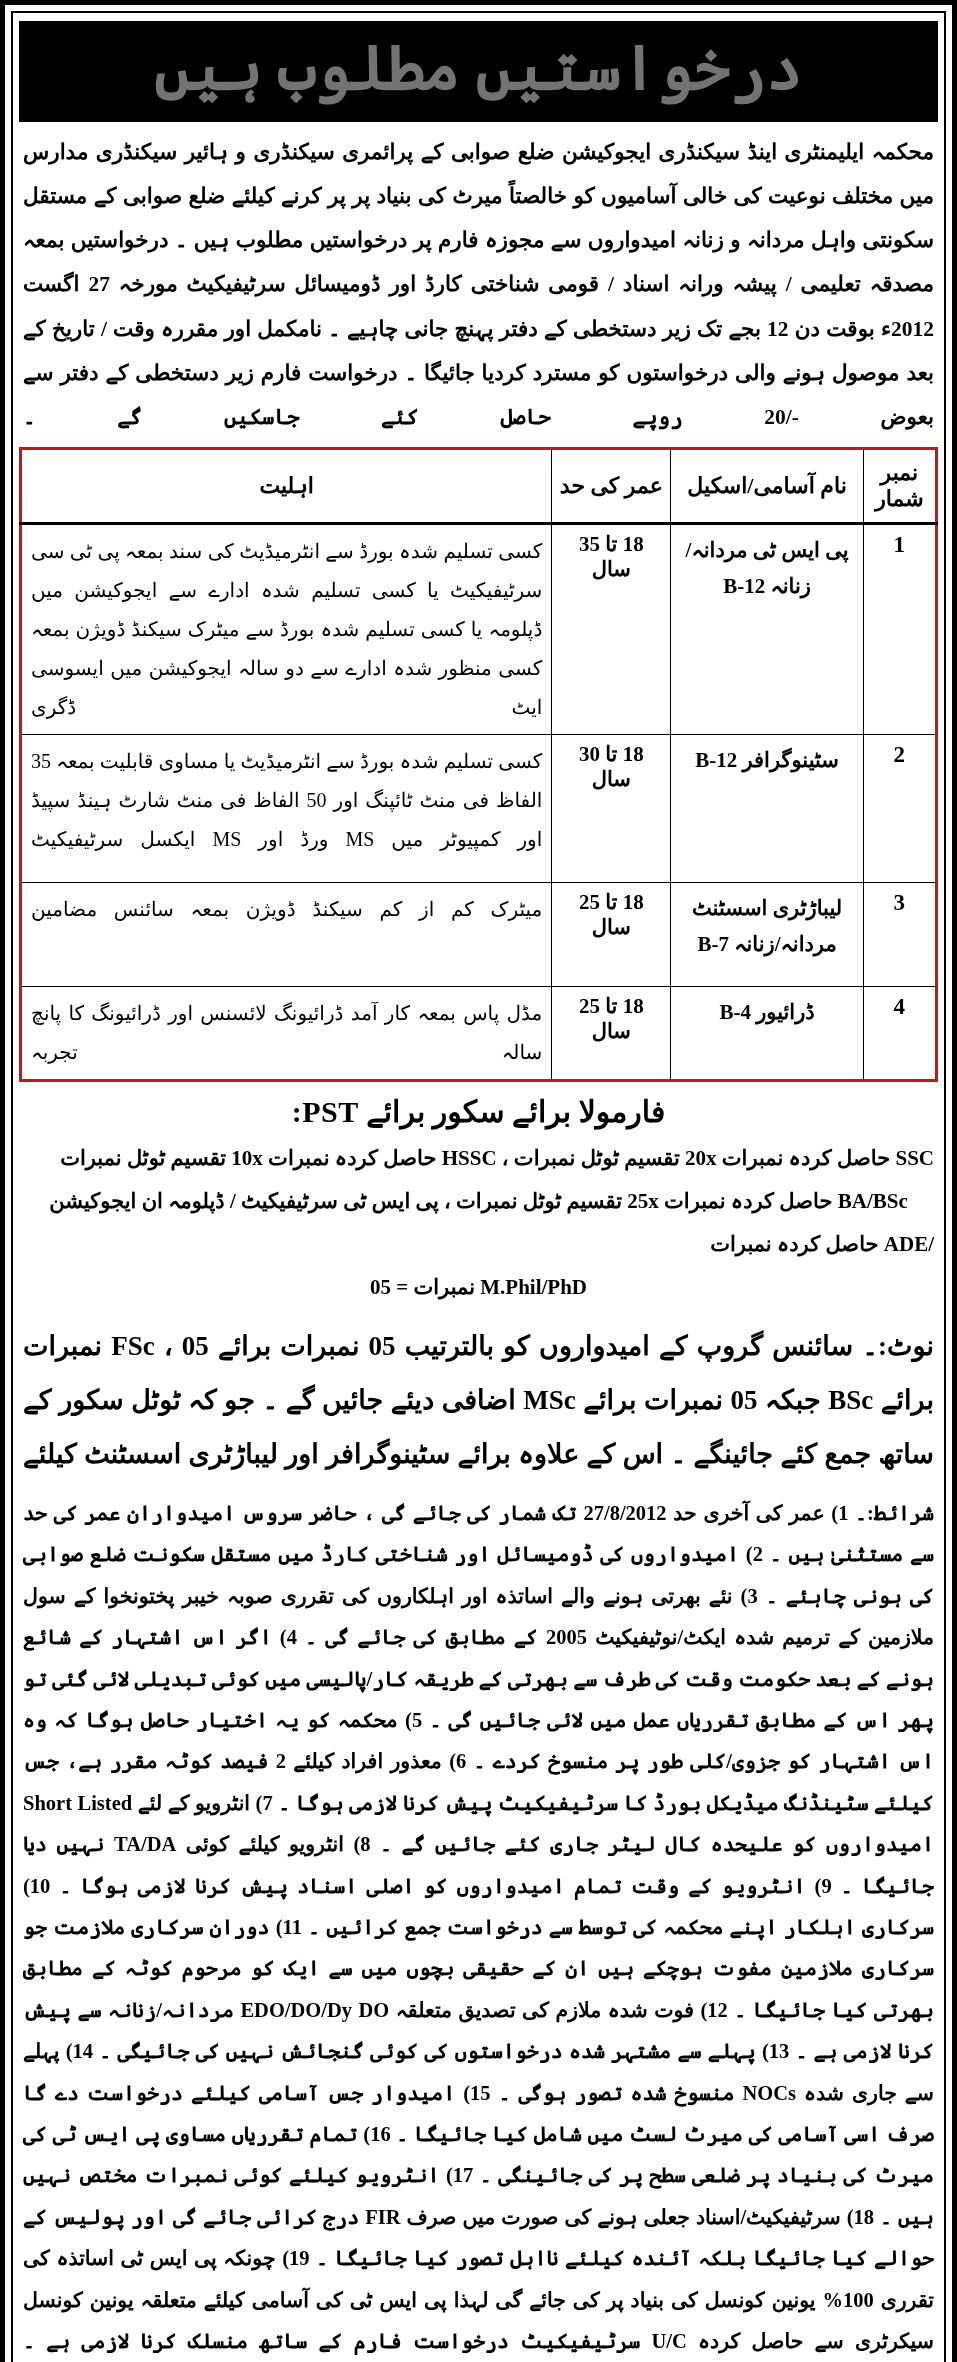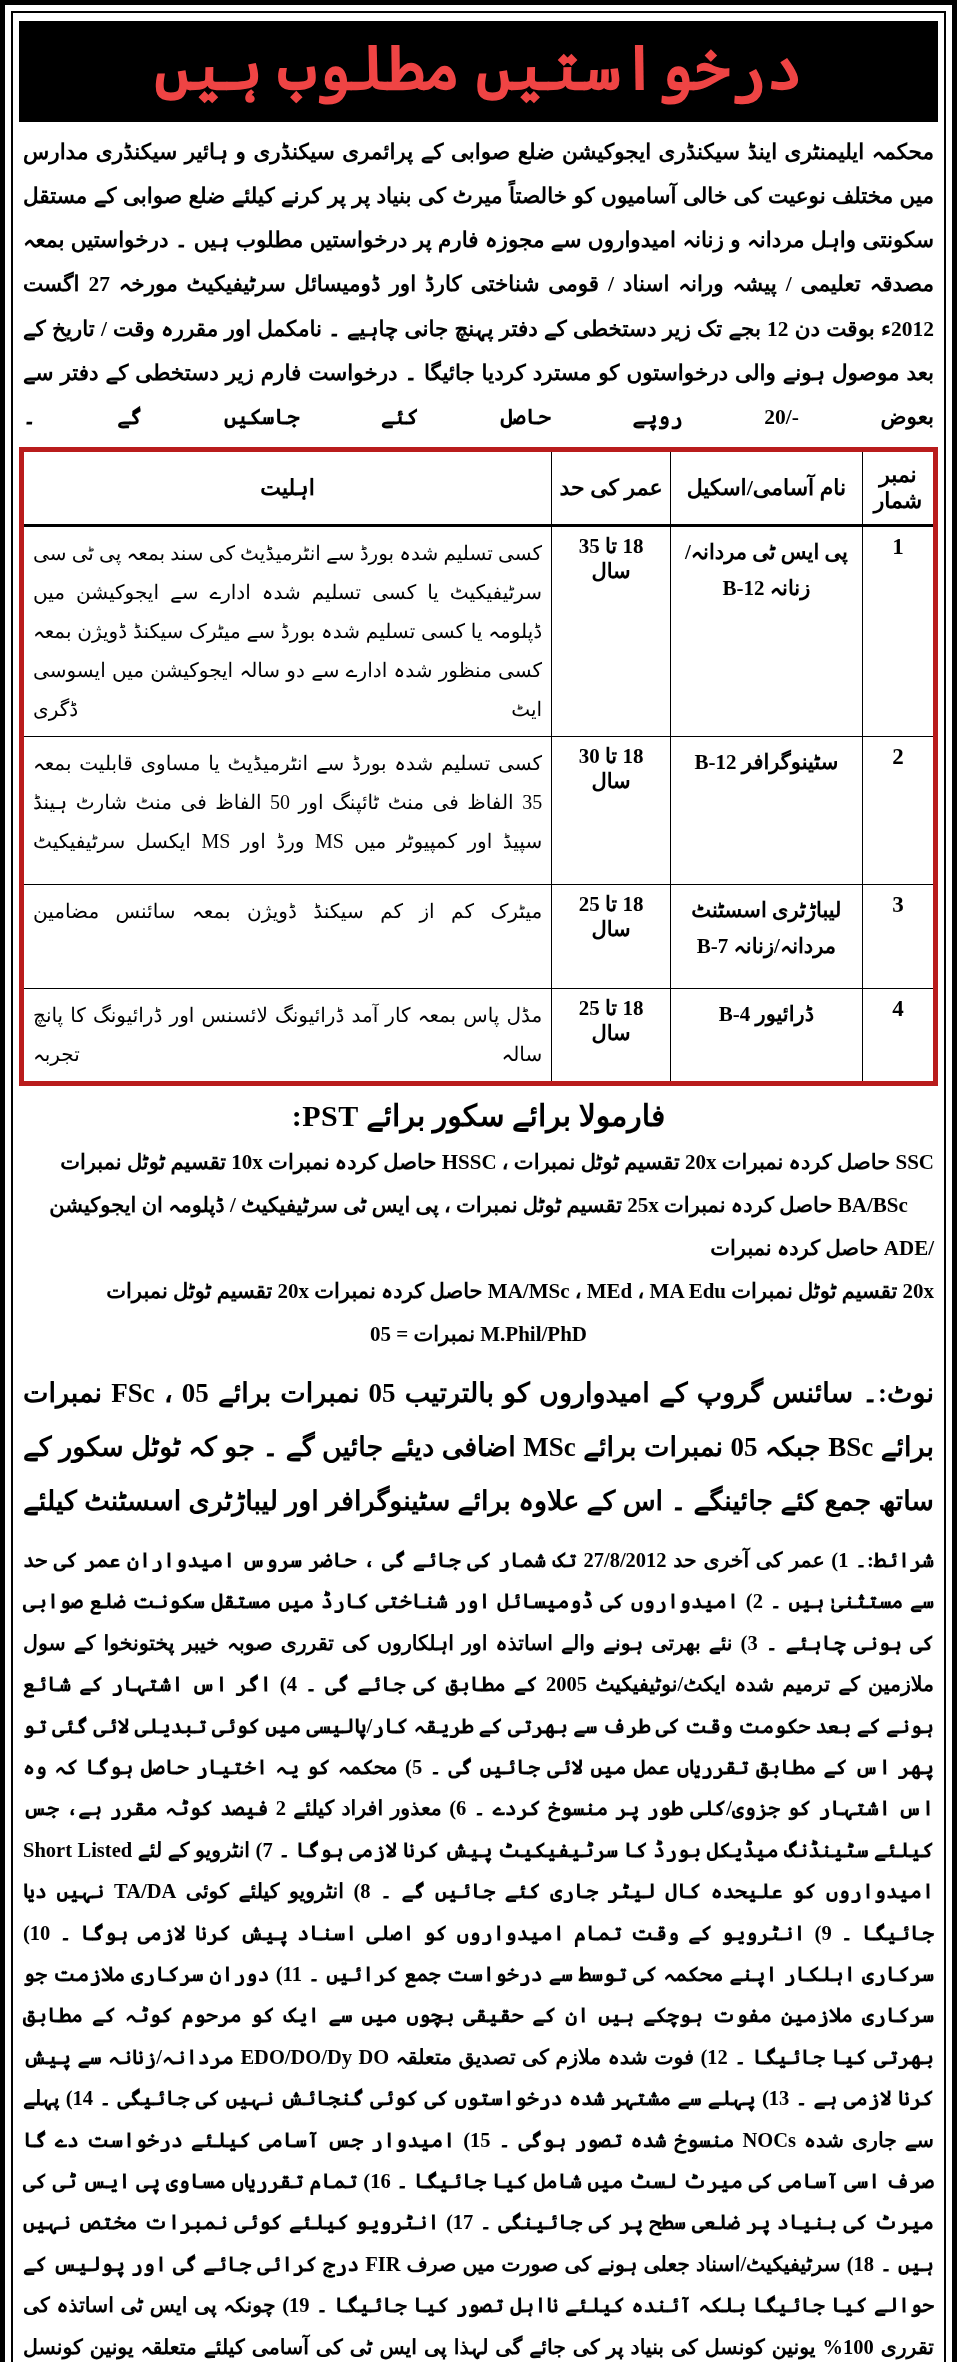--- a/index.html
+++ b/index.html
@@ -24,21 +24,21 @@
     border: 2px solid #000;
     padding: 4px 6px 0 6px;
     min-height: 2336px;
     display: flex;
     flex-direction: column;
   }
 
   
   .title-banner {
     background: #000;
-    color: #ef4444;
+    color: #737373;
     text-align: center;
     padding: 12px 0 18px 0;
     margin: 4px 0 6px 0;
   }
   .title-banner .title-text {
     font-family: "Liberation Serif", "DejaVu Serif", serif;
     font-size: 62px;
     font-weight: bold;
     line-height: 1.15;
     direction: rtl;
@@ -58,21 +58,21 @@
     font-size: 21.5px;
     line-height: 2.05;
     font-weight: 600;
     padding: 2px 4px 4px 4px;
   }
 
   
   table.posts {
     width: 100%;
     border-collapse: collapse;
-    border: 5px solid #b91c1c;
+    border: 3px solid #b91c1c;
     table-layout: fixed;
     margin: 4px 0 6px 0;
     direction: rtl;
   }
   table.posts th, table.posts td {
     border: 1.5px solid #000;
     padding: 7px 9px;
     vertical-align: top;
     direction: rtl;
     unicode-bidi: isolate;
@@ -237,21 +237,20 @@
           <td class="age">18 تا 25 سال</td>
           <td class="elig">مڈل پاس بمعہ کار آمد ڈرائیونگ لائسنس اور ڈرائیونگ کا پانچ سالہ تجربہ</td>
         </tr>
       </tbody>
     </table>
 
     <div class="formula-head">فارمولا برائے سکور برائے PST:</div>
     <div class="urdu formula-lines">
       <span class="ln right">SSC حاصل کردہ نمبرات 20x تقسیم ٹوٹل نمبرات ، HSSC حاصل کردہ نمبرات 10x تقسیم ٹوٹل نمبرات</span>
       <span class="ln right">BA/BSc حاصل کردہ نمبرات 25x تقسیم ٹوٹل نمبرات ، پی ایس ٹی سرٹیفیکیٹ / ڈپلومہ ان ایجوکیشن /ADE حاصل کردہ نمبرات</span>
-      <span class="ln right">20x تقسیم ٹوٹل نمبرات MA/MSc ، MEd ، MA Edu حاصل کردہ نمبرات 20x تقسیم ٹوٹل نمبرات</span>
       <span class="ln center">M.Phil/PhD نمبرات = 05</span>
     </div>
 
     <div class="urdu note-block">
       <span class="note-label">نوٹ</span><span>:۔ سائنس گروپ کے امیدواروں کو بالترتیب 05 نمبرات برائے FSc ، 05 نمبرات برائے BSc جبکہ 05 نمبرات برائے MSc اضافی دیئے جائیں گے ۔ جو کہ ٹوٹل سکور کے ساتھ جمع کئے جائینگے ۔ اس کے علاوہ برائے سٹینوگرافر اور لیباڑٹری اسسٹنٹ کیلئے</span>
     </div>
 
     <div class="urdu conditions">
       <span class="cond-label">شرائط:۔</span>
       <span>1) عمر کی آخری حد 27/8/2012 تک شمار کی جائے گی ، حاضر سروس امیدواران عمر کی حد سے مستثنیٰ ہیں ۔</span>

